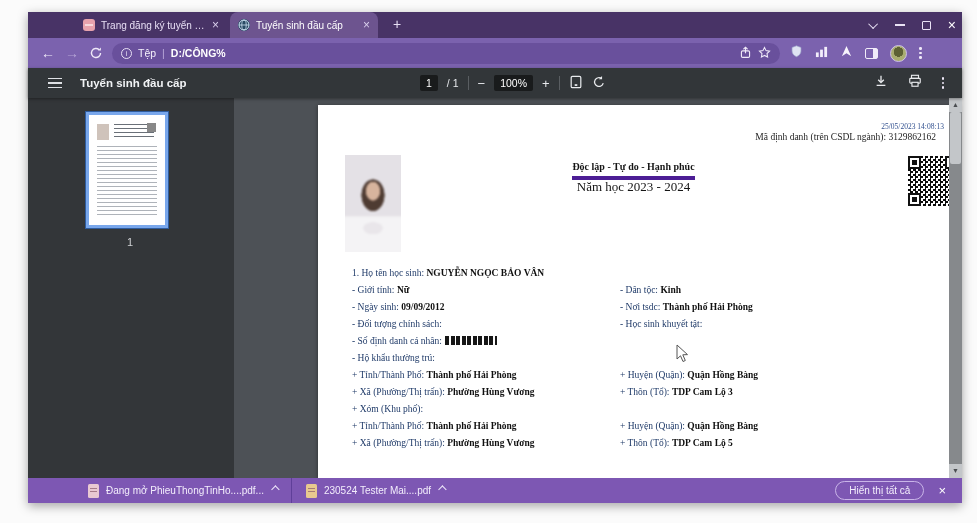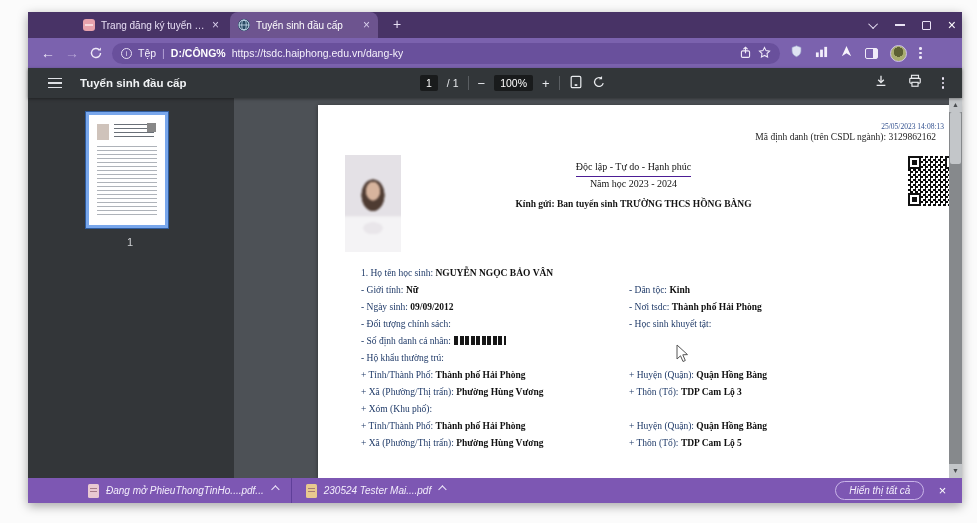--- a/index.html
+++ b/index.html
@@ -109,40 +109,40 @@
     background:
       repeating-conic-gradient(#161616 0% 25%, #fff 25% 50%);
     background-size:5px 5px; filter:contrast(1.1); }
   .qr-eye { position:absolute; width:13px; height:13px; border:2.6px solid #111; background:#fff; }
   .qr-eye::after { content:""; position:absolute; inset:2px; background:#111; }
   .qr-eye.tl { left:3px; top:3px; } .qr-eye.tr { right:3px; top:3px; } .qr-eye.bl { left:3px; bottom:3px; }
 
   .doc-head { position:absolute; left:95px; right:105px; top:55px; text-align:center; }
   .nat-title { font-size:10.5px; font-weight:bold; line-height:15px; }
   .motto { font-size:10px; line-height:14px; }
-  .motto span { display:inline-block; border-bottom:1px solid #4c1d95; padding-bottom:2px; }
+  .motto span { display:inline-block; border-bottom:4px solid #4c1d95; padding-bottom:2px;font-weight:bold; }
   .form-title { font-size:10px; font-weight:bold; margin-top:9px; line-height:13px; }
-  .school-year { font-size:10px; line-height:13px; }
+  .school-year { font-size:13px; line-height:13px; }
   .recipient { font-size:9.5px; font-weight:bold; margin-top:8px; line-height:13px; }
 
   .doc-rows { position:absolute; left:34px; right:12px; top:160px; font-size:9.5px; }
   .drow { height:17px; line-height:17px; position:relative; white-space:nowrap; }
-  .dlab { color:#1f3a68;margin-left:9px; }
+  .dlab { color:#1f3a68; }
   .dval { font-weight:bold; color:#101010; }
   .rcol { position:absolute; left:268px; top:0; }
   .redact { display:inline-block; width:52px; height:9px; vertical-align:-1px; margin-left:3px;
     background:repeating-linear-gradient(90deg,#161616 0 4px,#fdfdfd 4px 6px,#161616 6px 10px,#fdfdfd 10px 11px);
     filter:blur(.4px); }
 
   
   .cursor { position:absolute; left:648px; top:332px; z-index:9; }
 
   
   .shelf { position:absolute; left:0; bottom:0; width:100%; height:25px; background:#7d57b3;
-    display:flex; align-items:center; color:#f3edfc; font-size:10px;font-style:italic; }
+    display:flex; align-items:center; color:#f3edfc; font-size:10px; }
   .chip { display:flex; align-items:center; gap:7px; padding:0 14px; height:100%; }
   .chip.c1 { margin-left:46px; }
   .fileic { width:11px; height:14px; border-radius:1.5px; position:relative; }
   .fileic.pdf1 { background:#e9c9d2; }
   .fileic.pdf2 { background:#e8c98f; }
   .fileic::after { content:""; position:absolute; left:2px; top:4px; width:7px; height:6px;
     background:repeating-linear-gradient(#8a5a6a 0 1px, transparent 1px 3px); opacity:.7; }
   .chev-up { width:6px; height:6px; border-left:1.8px solid #efe8fa; border-bottom:1.8px solid #efe8fa;
     transform:rotate(135deg) translateX(-2px); }
   .chip-sep { width:1px; height:100%; background:#5f3f99; }
@@ -188,21 +188,20 @@
       <svg class="ic" viewBox="0 0 16 16" width="14" height="14" style="margin:0 auto">
           <path d="M13.2 8a5.2 5.2 0 1 1-1.6-3.75" fill="none" stroke="#efe9f8" stroke-width="1.6"></path>
           <path d="M13.6 1.6v3.4h-3.4z" fill="#efe9f8"></path>
         </svg>
     </span>
     <div class="omnibox">
       <span class="info-circ">i</span>
       <span>Tệp</span>
       <span class="omni-div">|</span>
       <span class="omni-bold">D:/CÔNG%</span>
-      <span class="omni-url">https://tsdc.haiphong.edu.vn/dang-ky</span>
       <span class="omni-spacer"></span>
       <span>
         <svg viewBox="0 0 16 16" width="13" height="13">
             <rect x="3" y="6" width="10" height="8" rx="1.5" fill="none" stroke="#efe9f8" stroke-width="1.4"></rect>
             <line x1="8" y1="1.5" x2="8" y2="9" stroke="#efe9f8" stroke-width="1.4"></line>
             <path d="M5.5 4L8 1.5 10.5 4" fill="none" stroke="#efe9f8" stroke-width="1.4"></path>
           </svg>
       </span>
       <span>
         <svg viewBox="0 0 16 16" width="13" height="13">
@@ -315,21 +314,20 @@
           </div>
         <div class="qr">
           <div class="qr-pat"></div>
           <div class="qr-eye tl"></div>
             <div class="qr-eye tr"></div>
             <div class="qr-eye bl"></div>
         </div>
         <div class="doc-head">
           <div class="motto"><span>Độc lập - Tự do - Hạnh phúc</span></div>
           <div class="school-year">Năm học 2023 - 2024</div>
-          <div class="recipient">Kính gửi: Ban tuyển sinh TRƯỜNG THCS HỒNG BÀNG</div>
         </div>
         <div class="doc-rows">
           <div class="drow">
             <span class="dlab">1. Họ tên học sinh:</span> <span class="dval">NGUYỄN NGỌC BẢO VÂN</span>
           </div>
           <div class="drow">
             <span class="dlab">- Giới tính:</span> <span class="dval">Nữ</span>
             <span class="rcol"><span class="dlab">- Dân tộc:</span> <span class="dval">Kinh</span></span>
           </div>
           <div class="drow">

